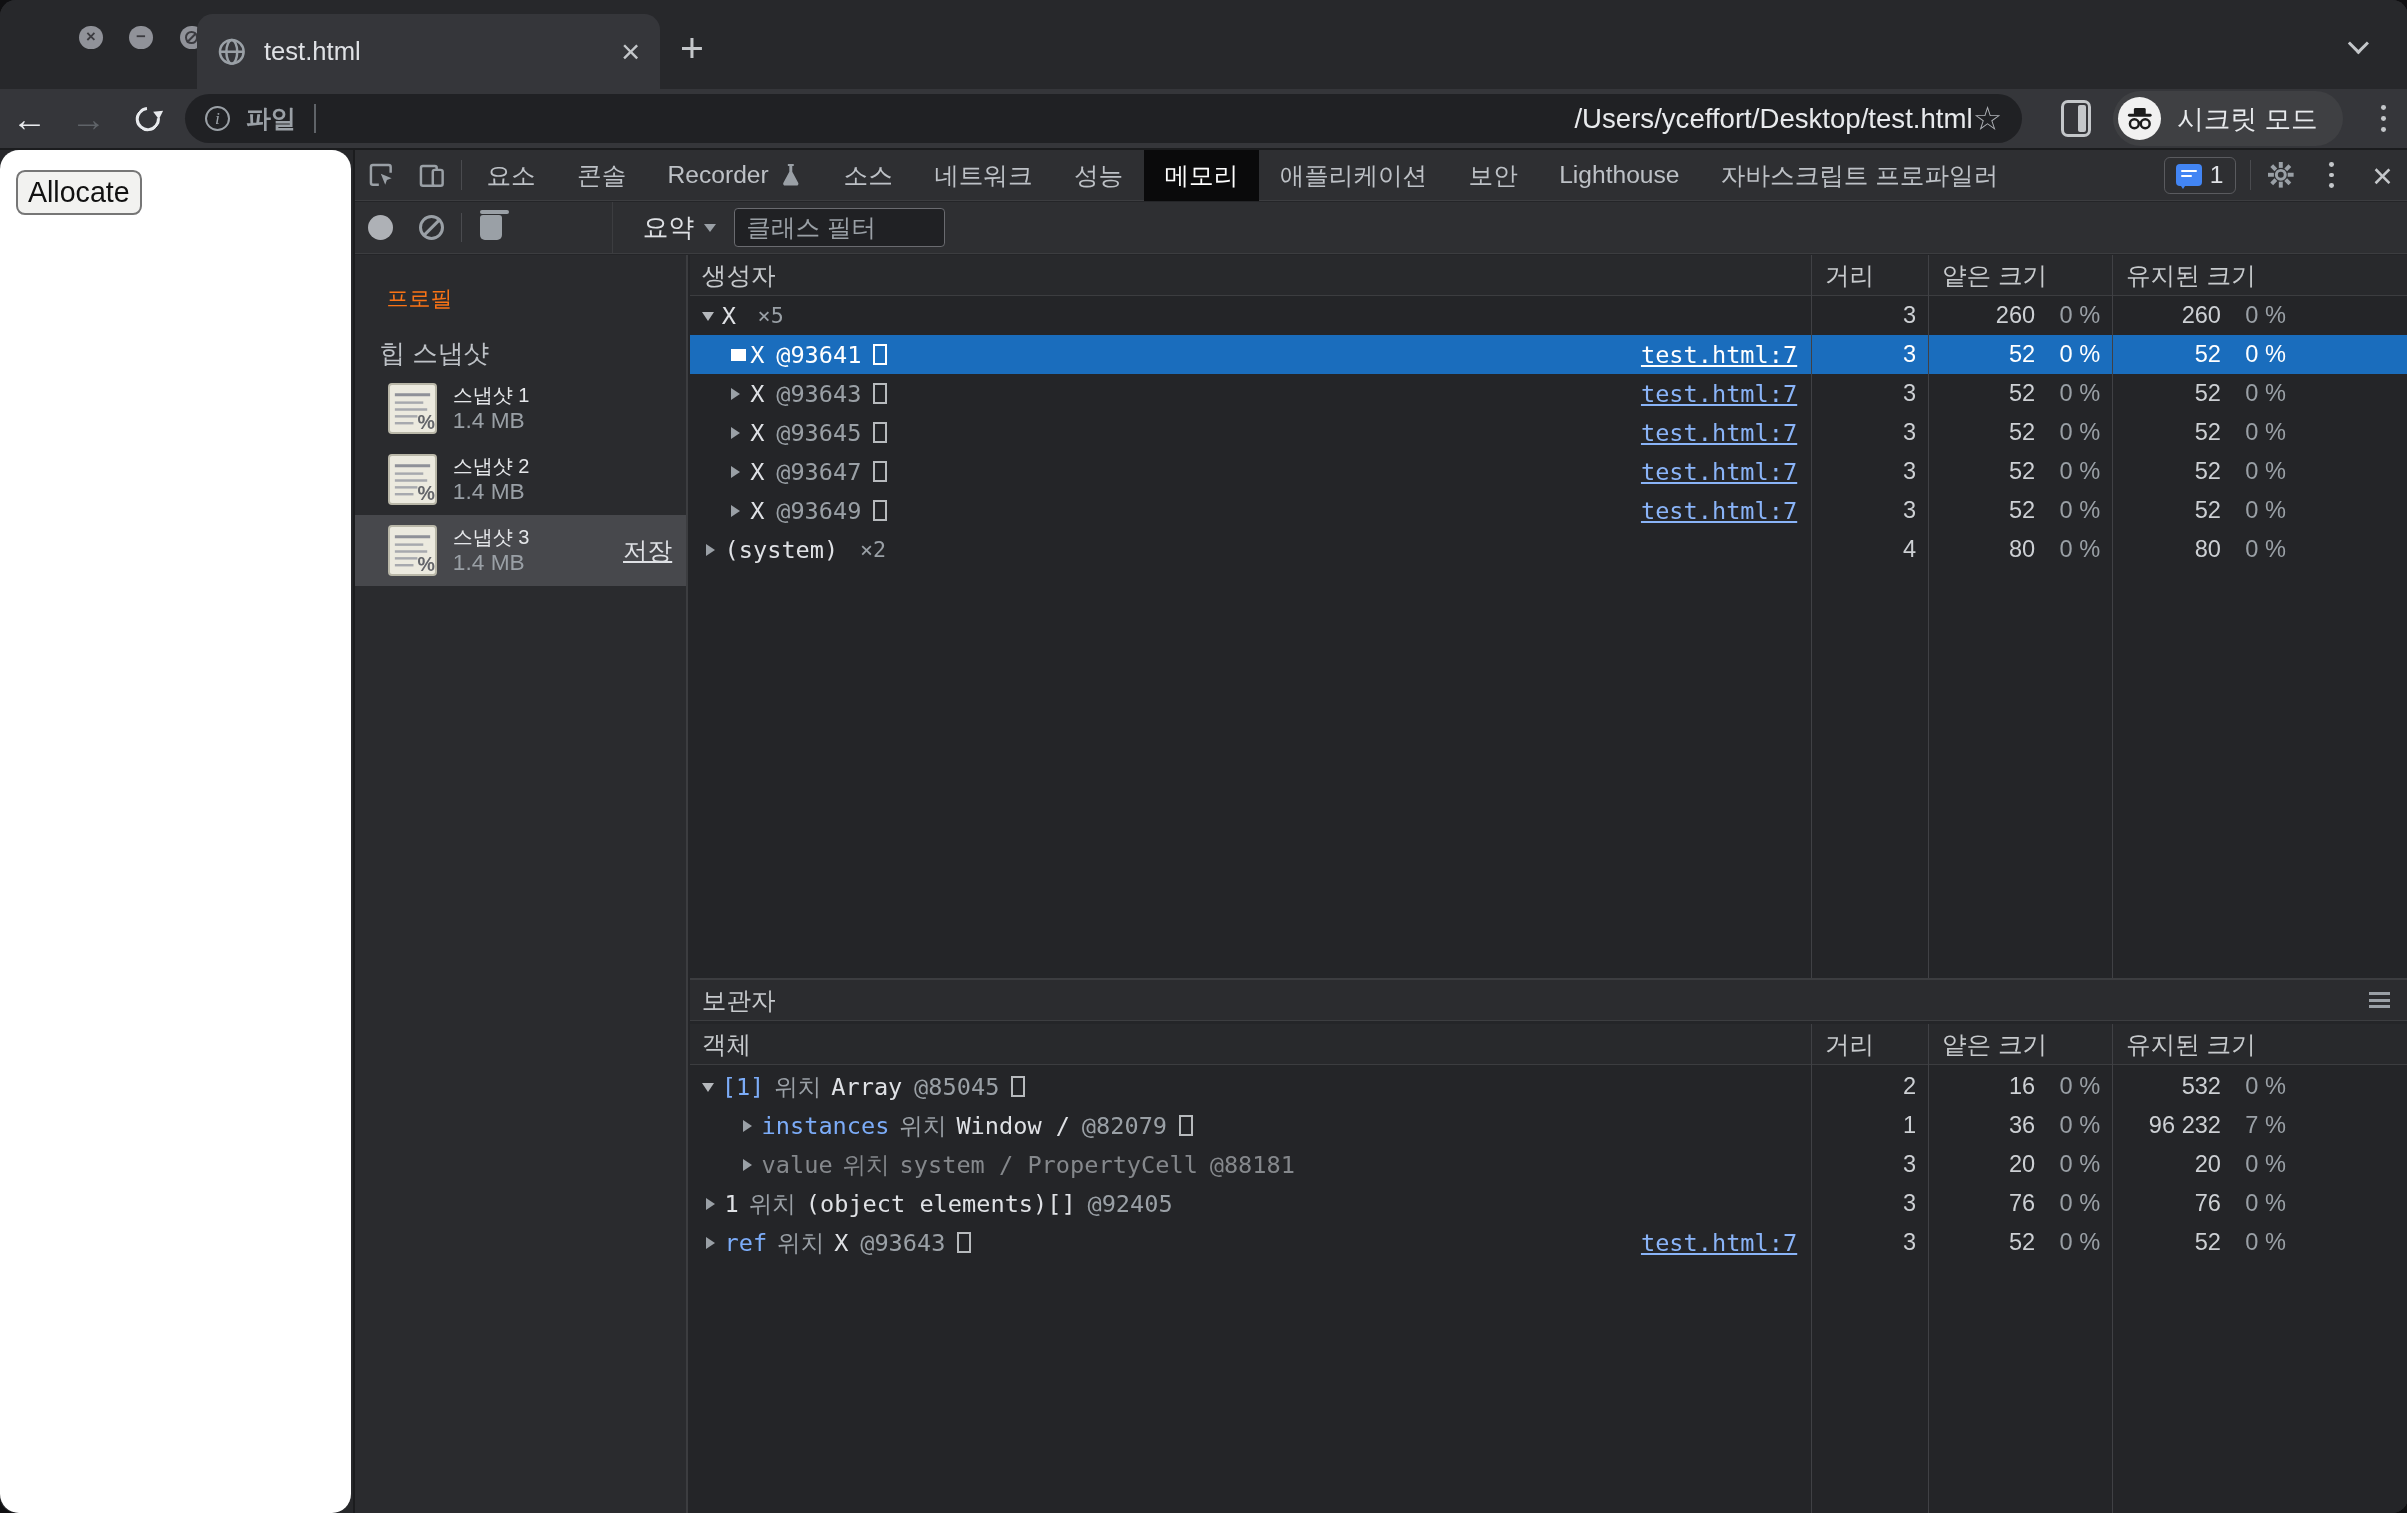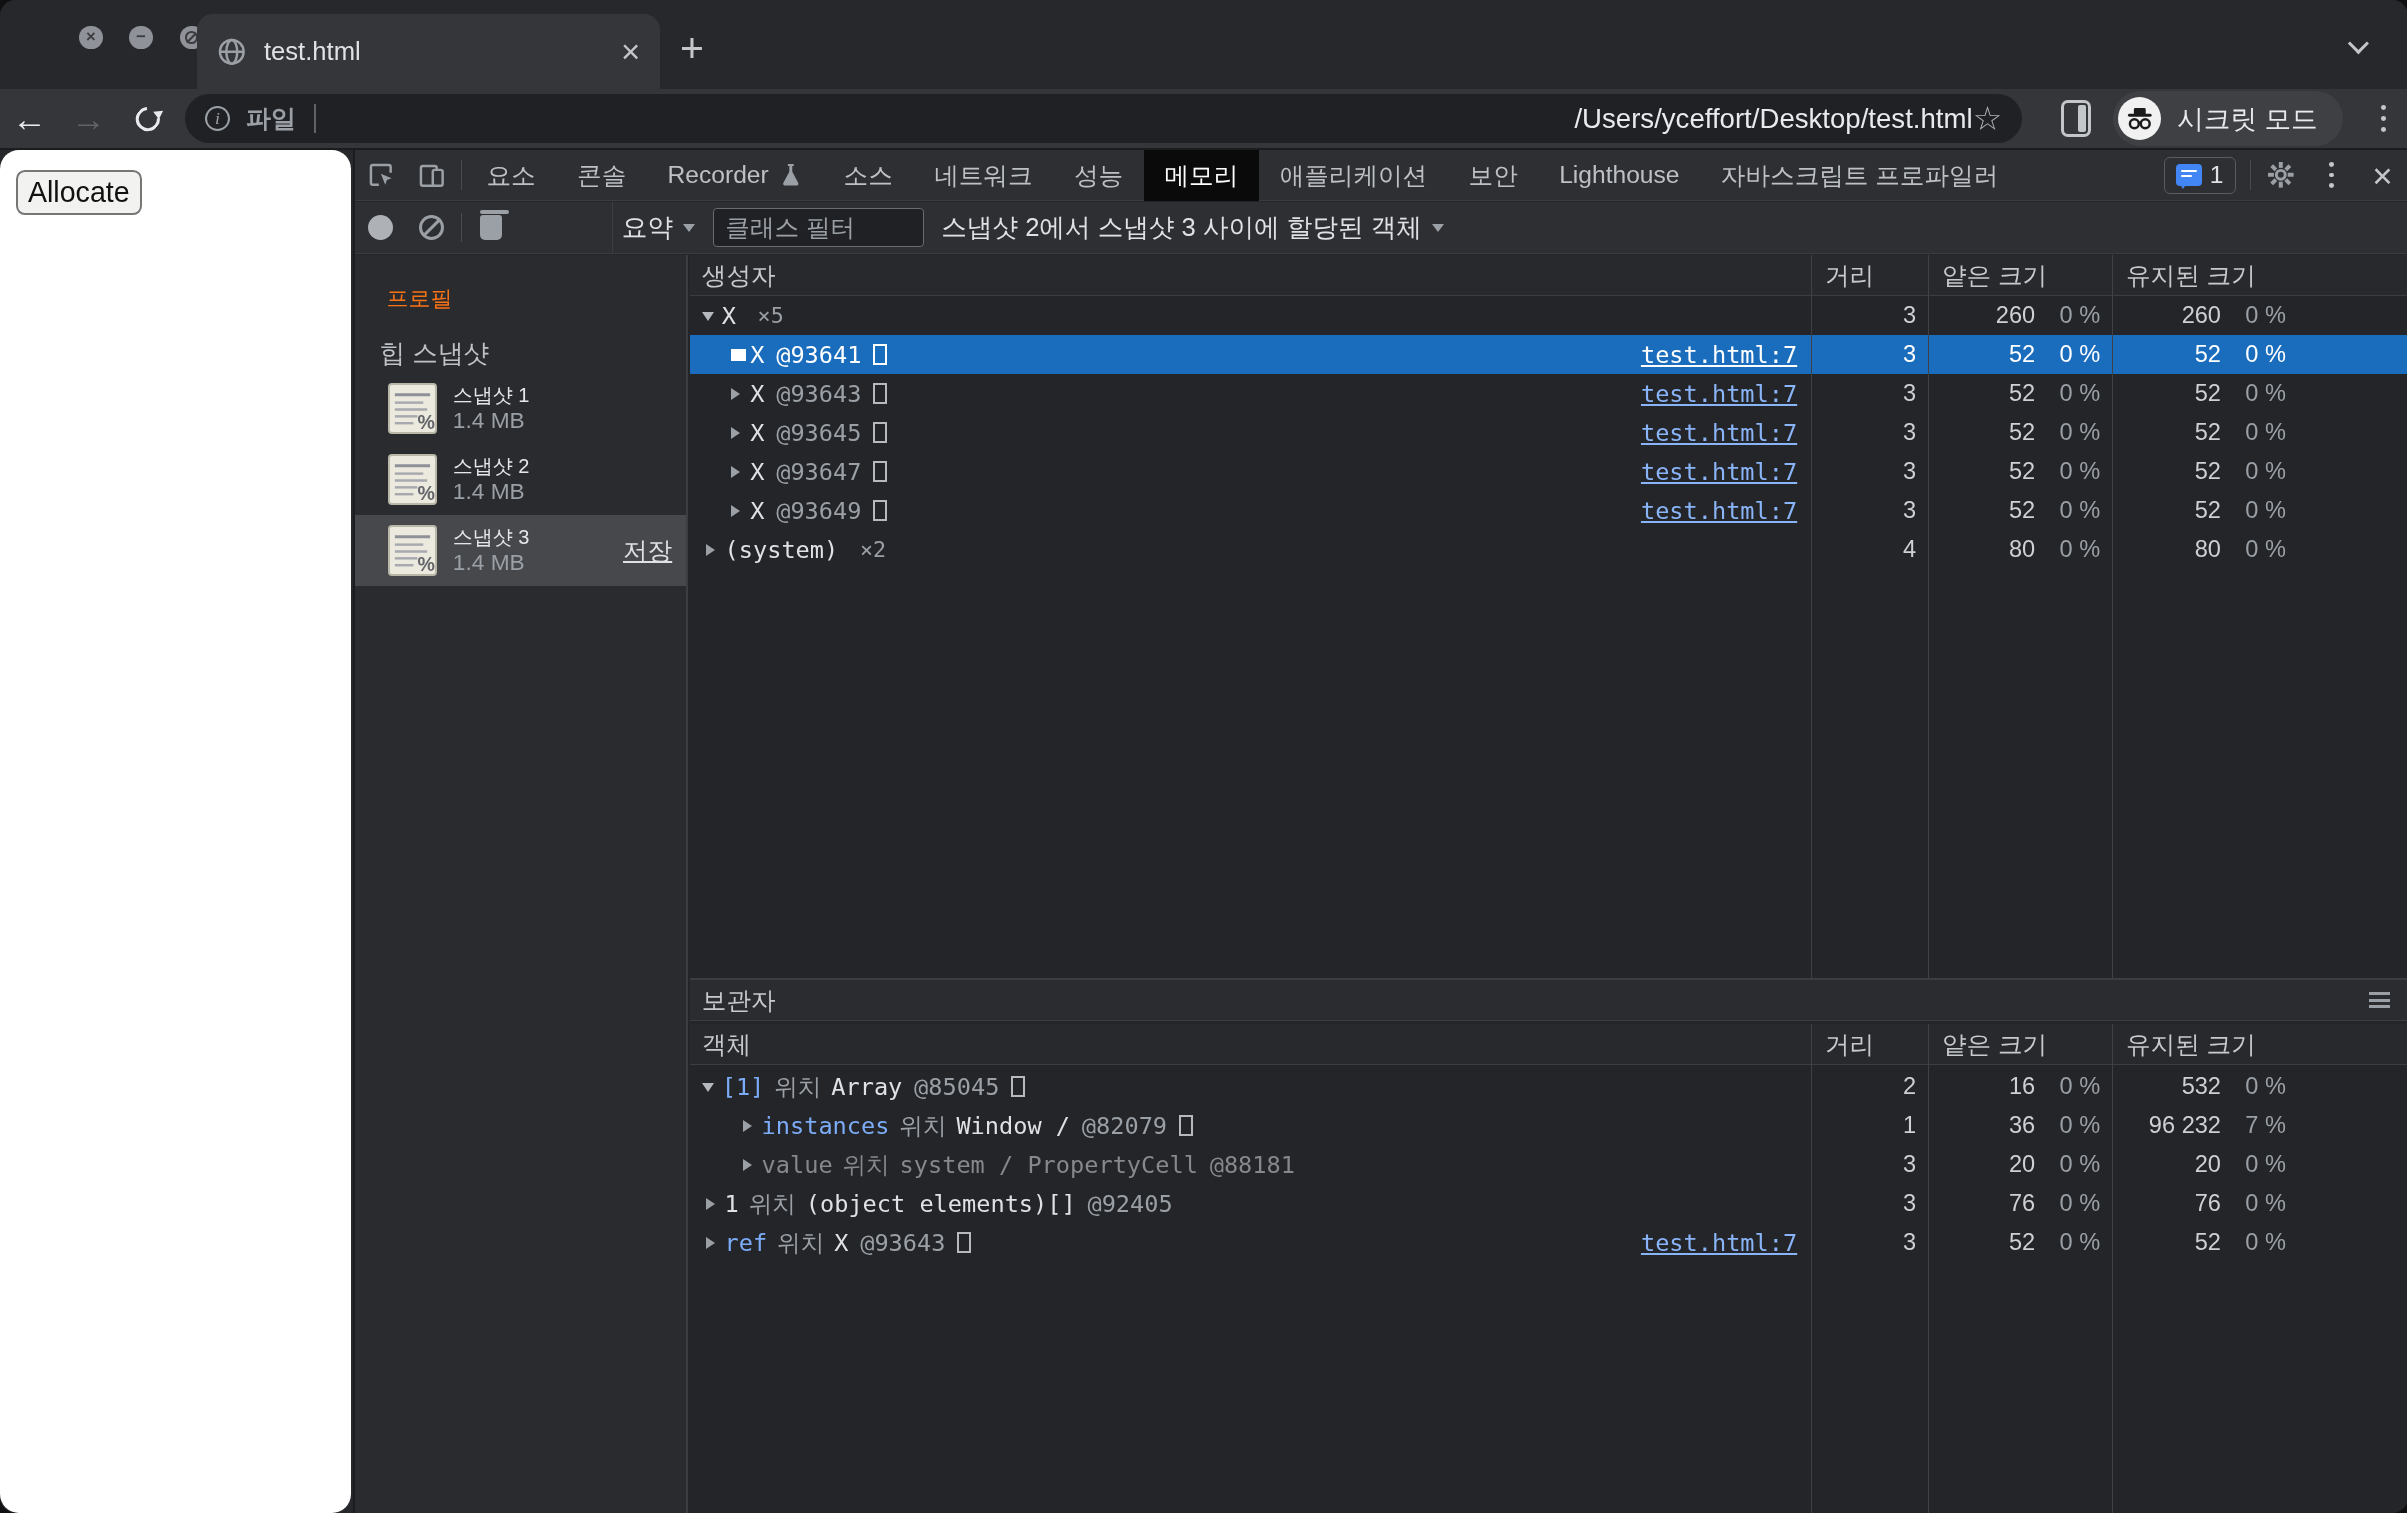--- a/index.html
+++ b/index.html
@@ -311,29 +311,25 @@
           <span class="rec-dot"></span>
         </div>
       <div class="dt-icbtn">
           <span class="clear-ic"></span>
         </div>
       <div class="dt-vsep"></div>
       <div class="dt-icbtn">
           <span class="trash"></span>
         </div>
       <div style="width:1px;height:52px;background:var(--border);margin-left:95px;"></div>
-      <div id="summary-dd" style="margin-left:9px;">
+      <div id="summary-dd" style="margin-left:30px;">
         <span>요약</span>
           <span class="dda"></span>
       </div>
       <input id="class-filter" placeholder="클래스 필터" style="">
-      <div id="snap-dd">
-        <span>스냅샷 2에서 스냅샷 3 사이에 할당된 객체</span>
-          <span class="dda"></span>
-      </div>
     </div>
 
     <div id="dt-content">
       <div id="dt-sidebar">
         <div id="profiles-h">프로필</div>
         <div id="heap-h">힙 스냅샷</div>
         <div id="snap-list">
             <div class="snap-item">
               <span>
                 <svg width="49" height="51" viewBox="0 0 50 52">

